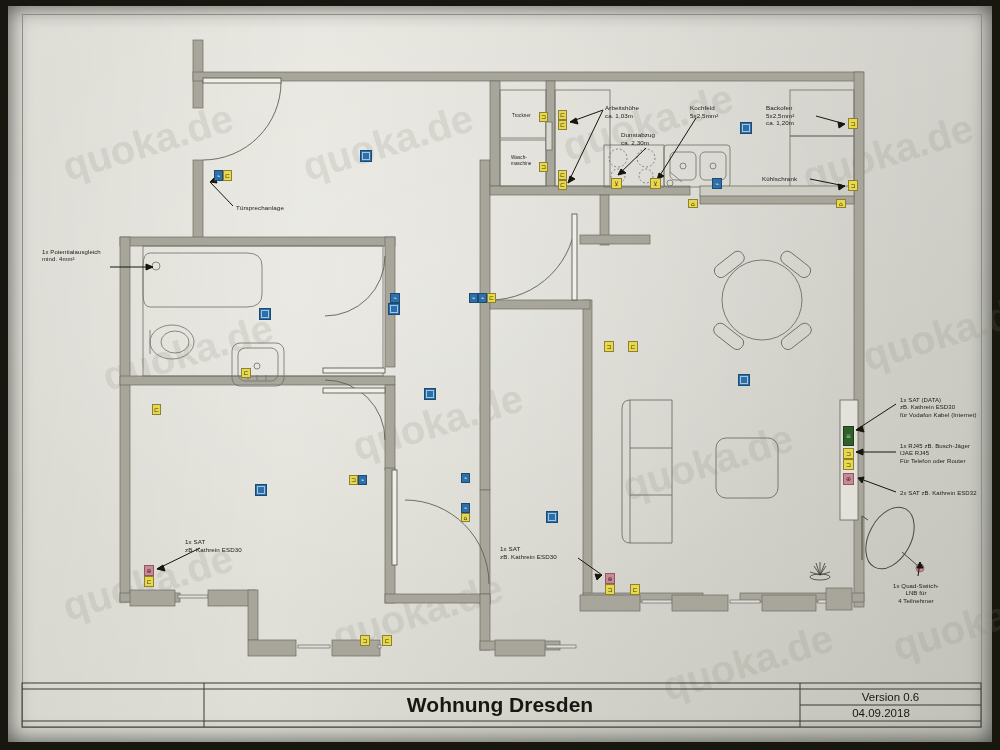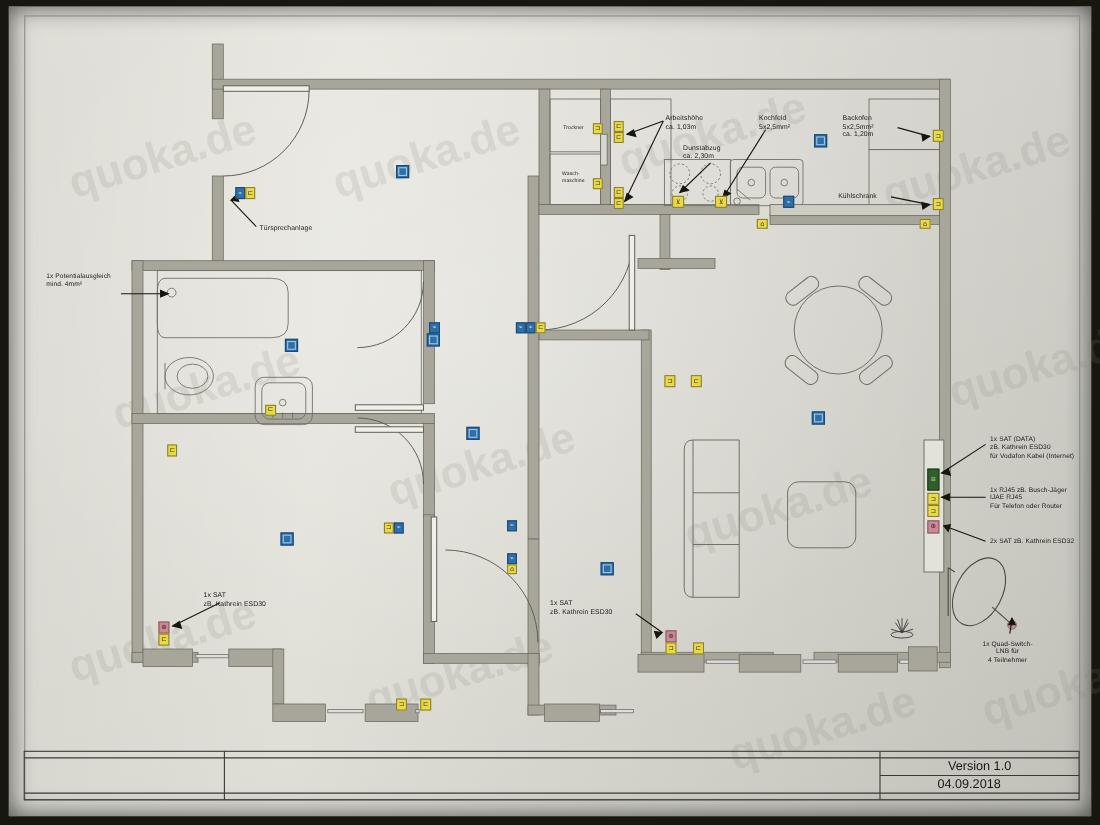--- a/index.html
+++ b/index.html
@@ -384,15 +384,16 @@
 für Vodafon Kabel (Internet)</div>
       <div class="ann" style="left: 900px; top: 443px; font-size: 6px;">1x RJ45 zB. Busch-Jäger
 IJAE RJ45
 Für Telefon oder Router</div>
       <div class="ann" style="left: 900px; top: 490px; font-size: 6px;">2x SAT zB. Kathrein ESD32</div>
       <div class="ann c" style="left: 916px; top: 583px; font-size: 6px; transform: translateX(-50%);">1x Quad-Switch-
 LNB für
 4 Teilnehmer</div>
     </div>
 
-  <div class="tbtxt" style="left:800px;top:689px;width:181px;height:16px;font-size:11.5px;">Version 1.0</div>
+  <div class="tbtxt" style="left:210px;top:689px;width:580px;height:32px;font-size:21px;font-weight:600;">Wohnung Dresden</div>
+  <div class="tbtxt" style="left:800px;top:689px;width:181px;height:16px;font-size:11.5px;">Version 0.6</div>
   <div class="tbtxt" style="left:800px;top:705px;width:162px;height:16px;font-size:11.5px;">04.09.2018</div>
 </div>
 
 </body></html>

